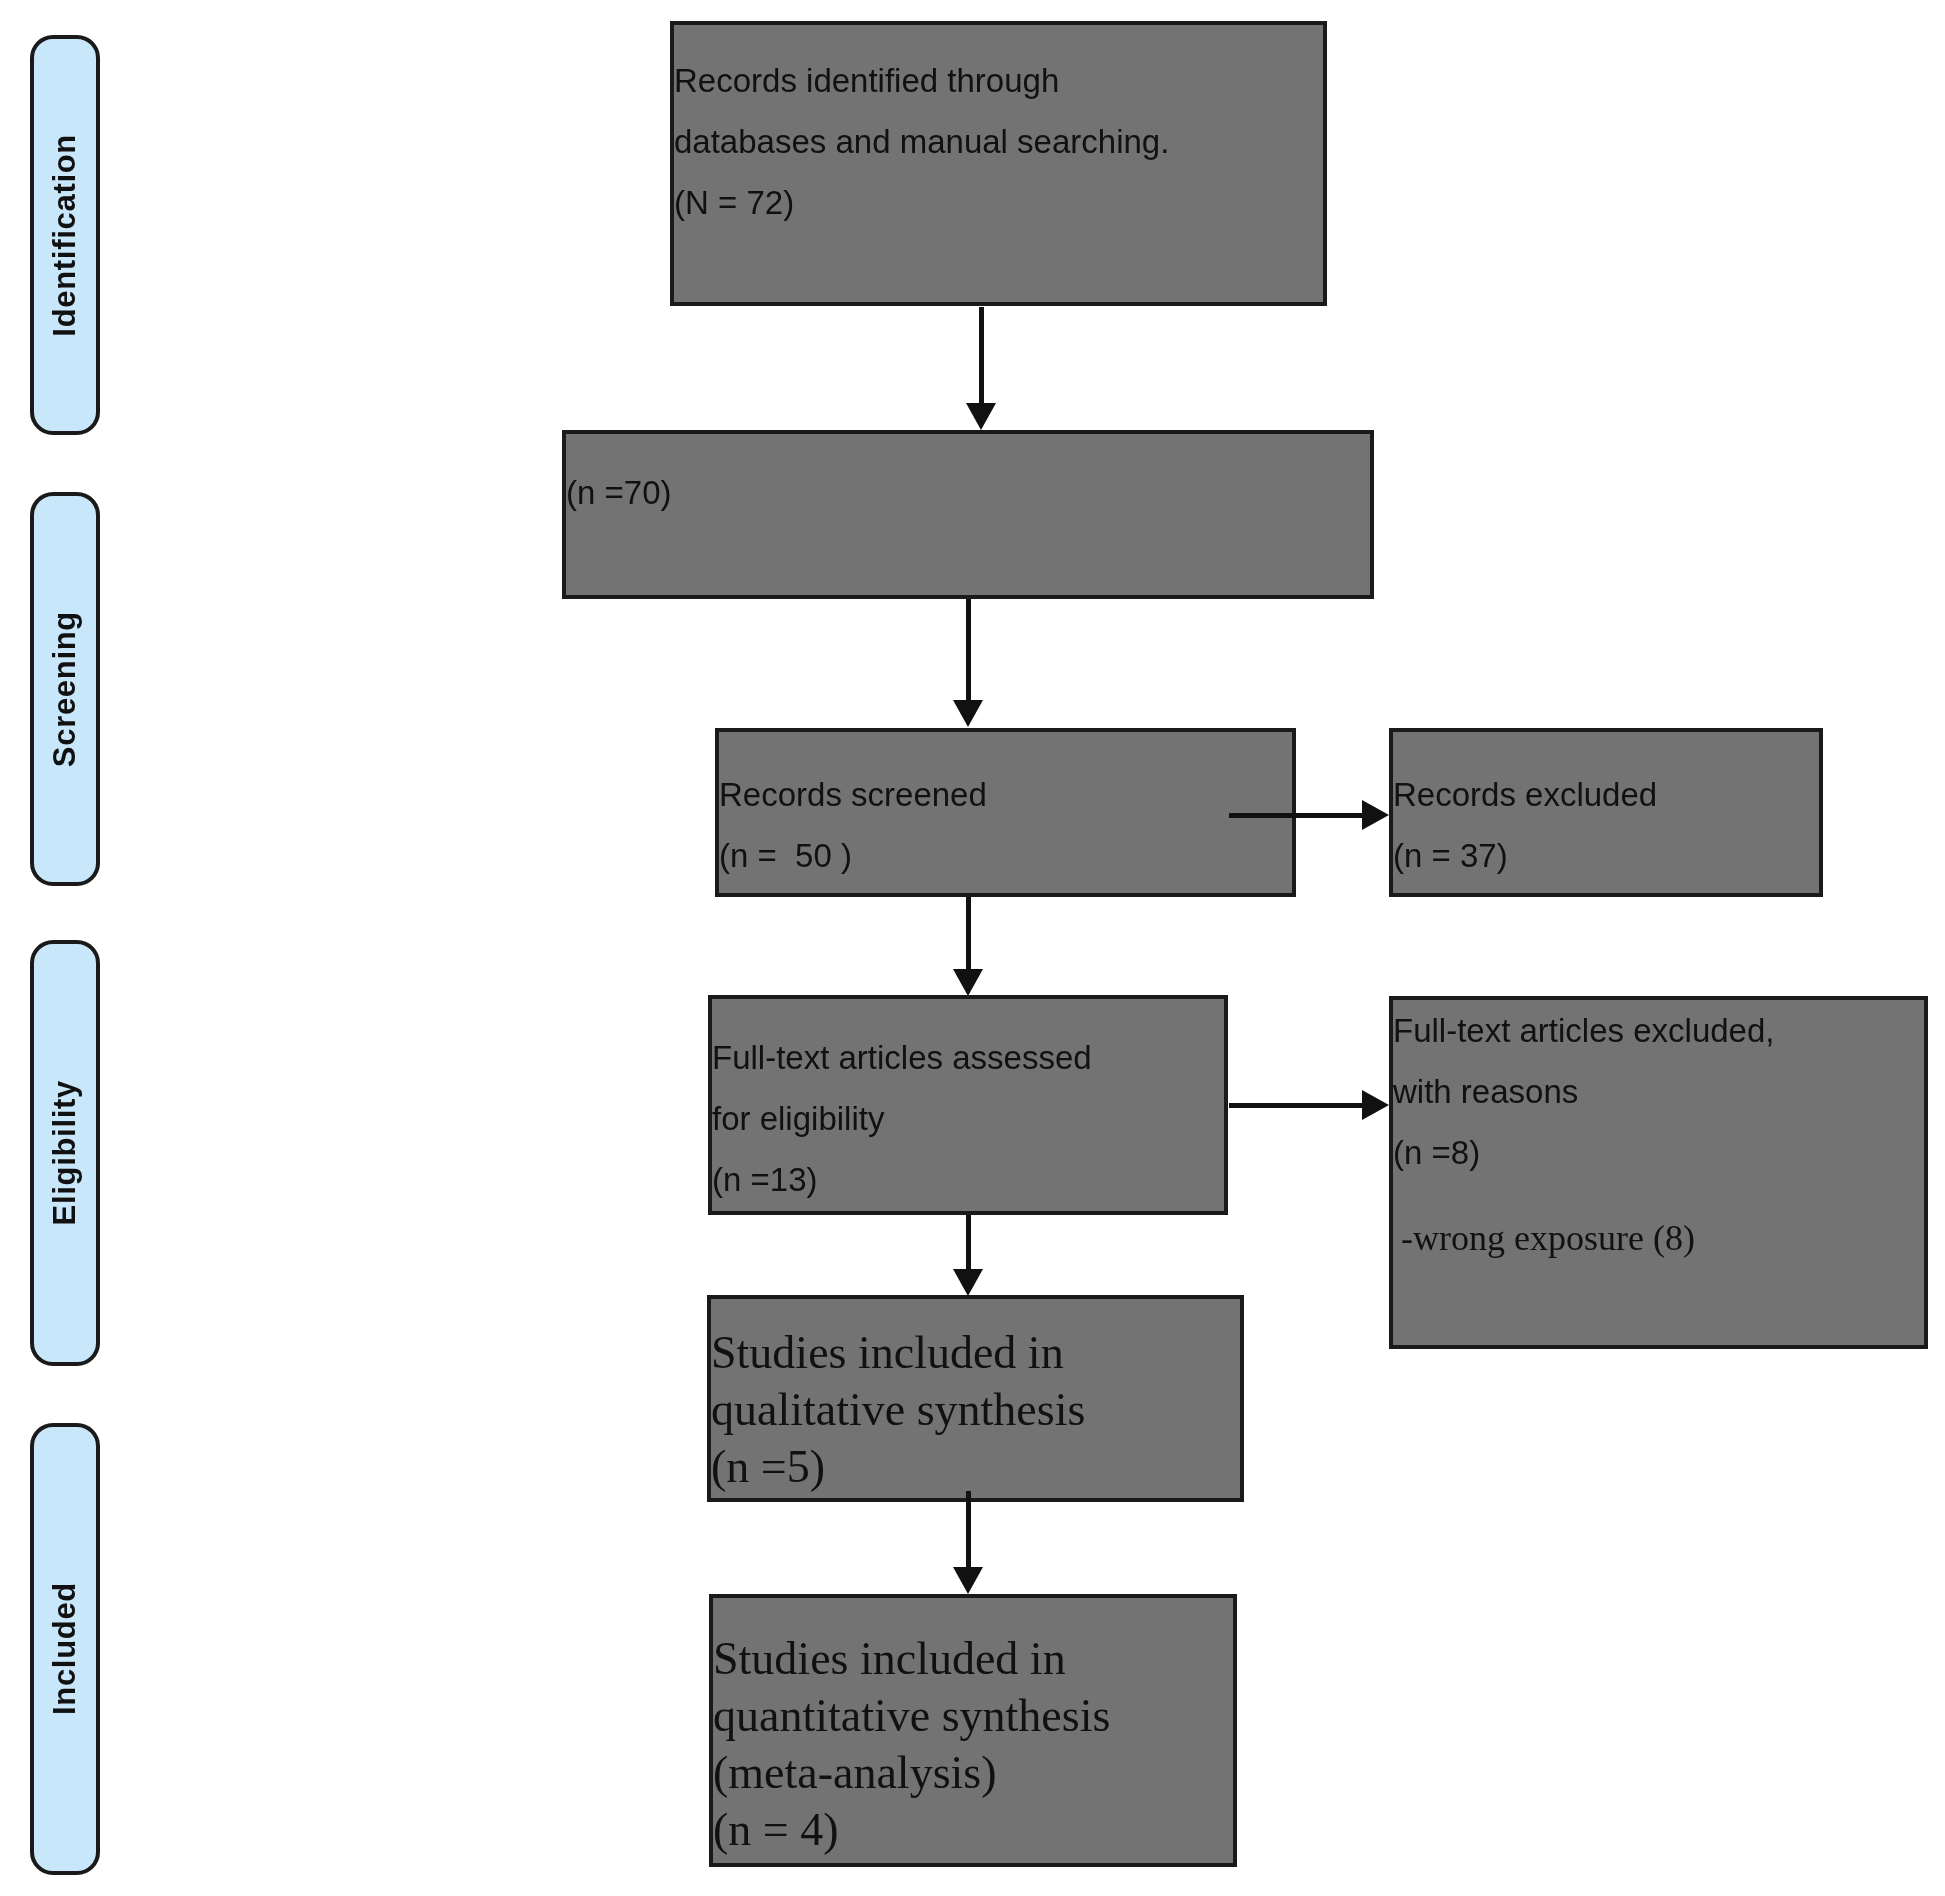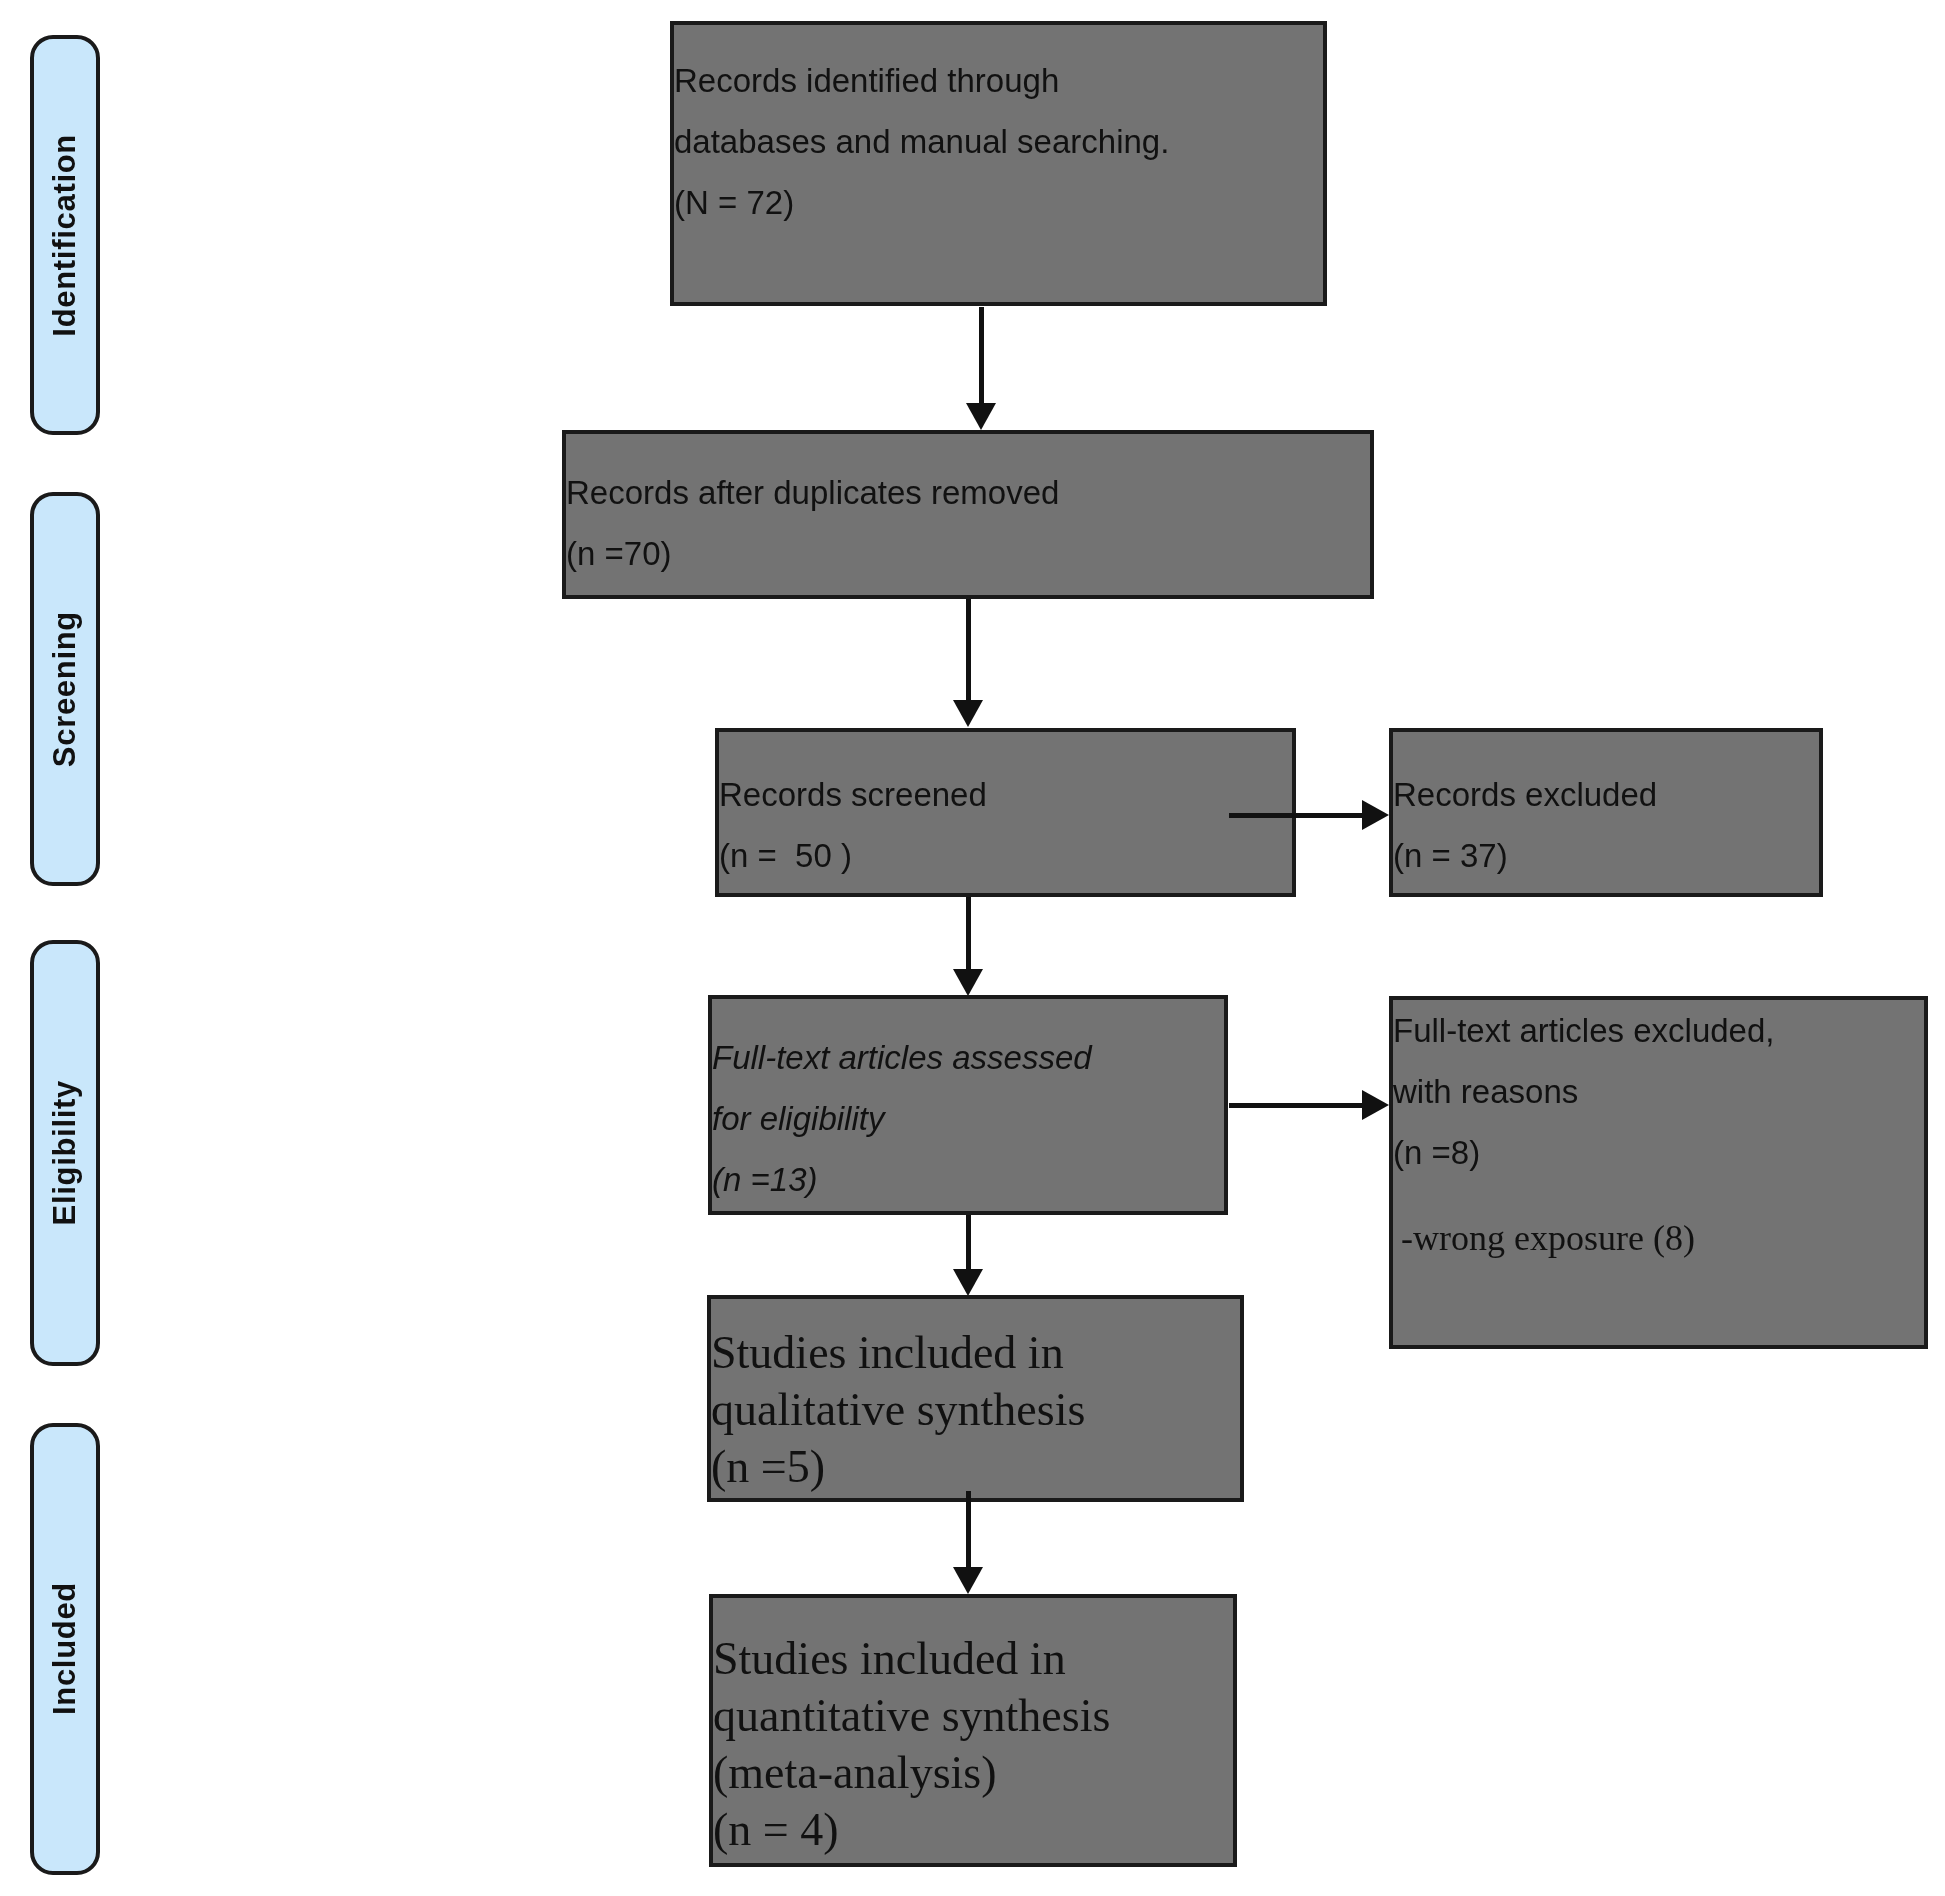--- a/index.html
+++ b/index.html
@@ -117,21 +117,20 @@
   <div class="fbox sans" style="left:670px; top:21.3px; width:657px; height:285px; padding-top:25px;">
     <div class="line">Records identified through</div>
     <div class="line">databases and manual searching.</div>
     <div class="line">(N = 72)</div>
   </div>
 
   <div class="vline" style="left:979px; top:307px; height:99px;"></div>
   <div class="arrow-down" style="left:966px; top:403px;"></div>
 
   <div class="fbox sans" style="left:562px; top:430px; width:812px; height:169px; padding-top:28px;">
-    <div class="line">Records after duplicates removed</div>
     <div class="line">(n =70)</div>
   </div>
 
   <div class="vline" style="left:966px; top:599px; height:101px;"></div>
   <div class="arrow-down" style="left:953px; top:700px;"></div>
 
   <div class="fbox sans" style="left:715px; top:728px; width:581px; height:169px; padding-top:32px;">
     <div class="line">Records screened</div>
     <div class="line">(n =  50 )</div>
   </div>
@@ -140,21 +139,21 @@
   <div class="arrow-right" style="left:1362px; top:800px;"></div>
 
   <div class="fbox sans" style="left:1389px; top:728px; width:434px; height:169px; padding-top:32px;">
     <div class="line">Records excluded</div>
     <div class="line">(n = 37)</div>
   </div>
 
   <div class="vline" style="left:966px; top:897px; height:73px;"></div>
   <div class="arrow-down" style="left:953px; top:969px;"></div>
 
-  <div class="fbox sans" style="left:708px; top:995px; width:520px; height:220px; padding-top:28px;font-style:italic;">
+  <div class="fbox sans" style="left:708px; top:995px; width:520px; height:220px; padding-top:28px;">
     <div class="line">Full-text articles assessed</div>
     <div class="line">for eligibility</div>
     <div class="line">(n =13)</div>
   </div>
 
   <div class="hline" style="left:1229px; top:1103px; width:145px;"></div>
   <div class="arrow-right" style="left:1362px; top:1090px;"></div>
 
   <div class="fbox sans" style="left:1389px; top:996px; width:539px; height:353px; ">
     <div class="line">Full-text articles excluded,</div>

